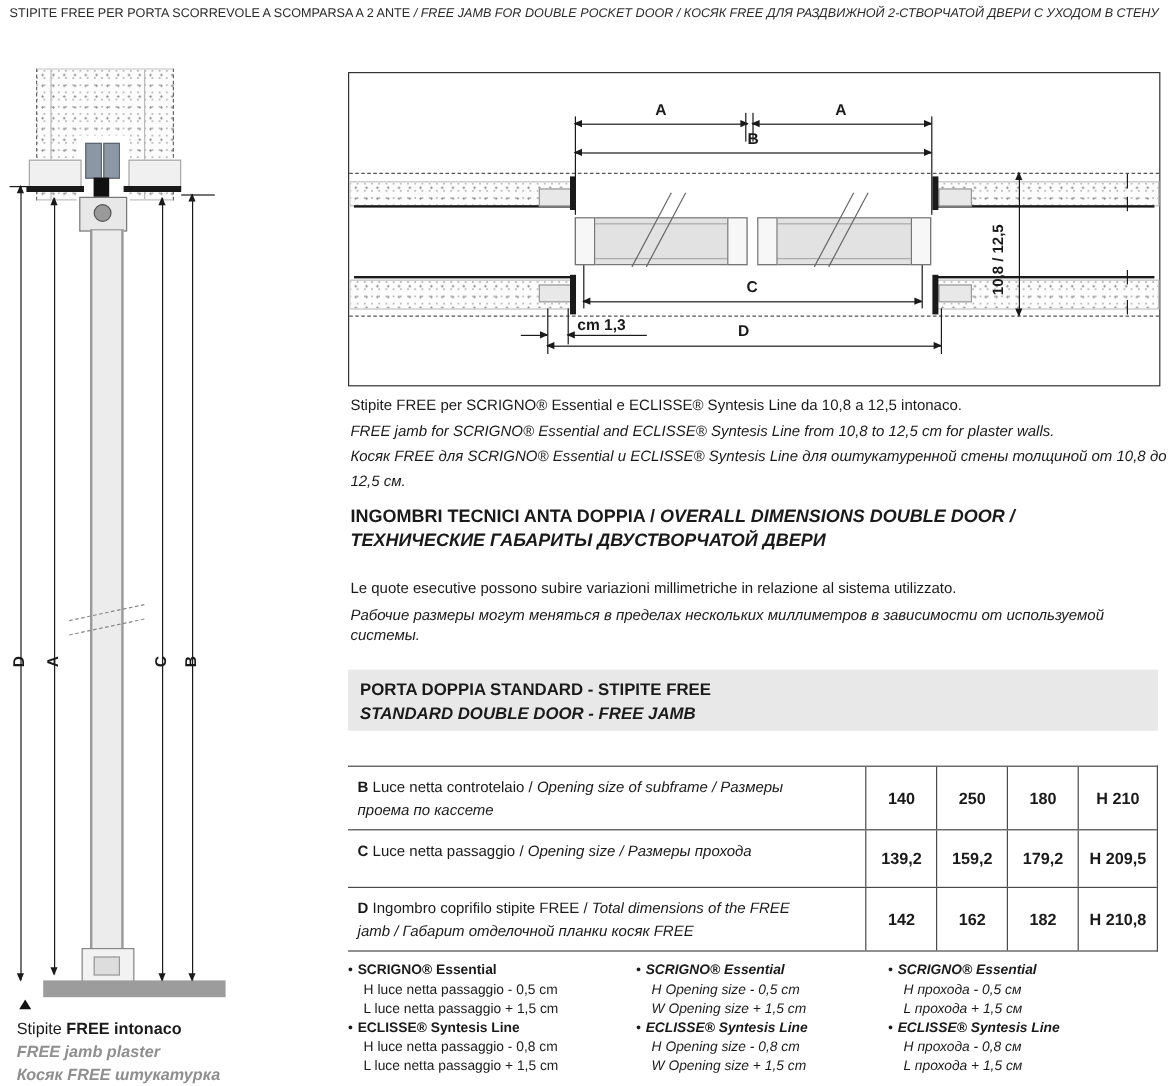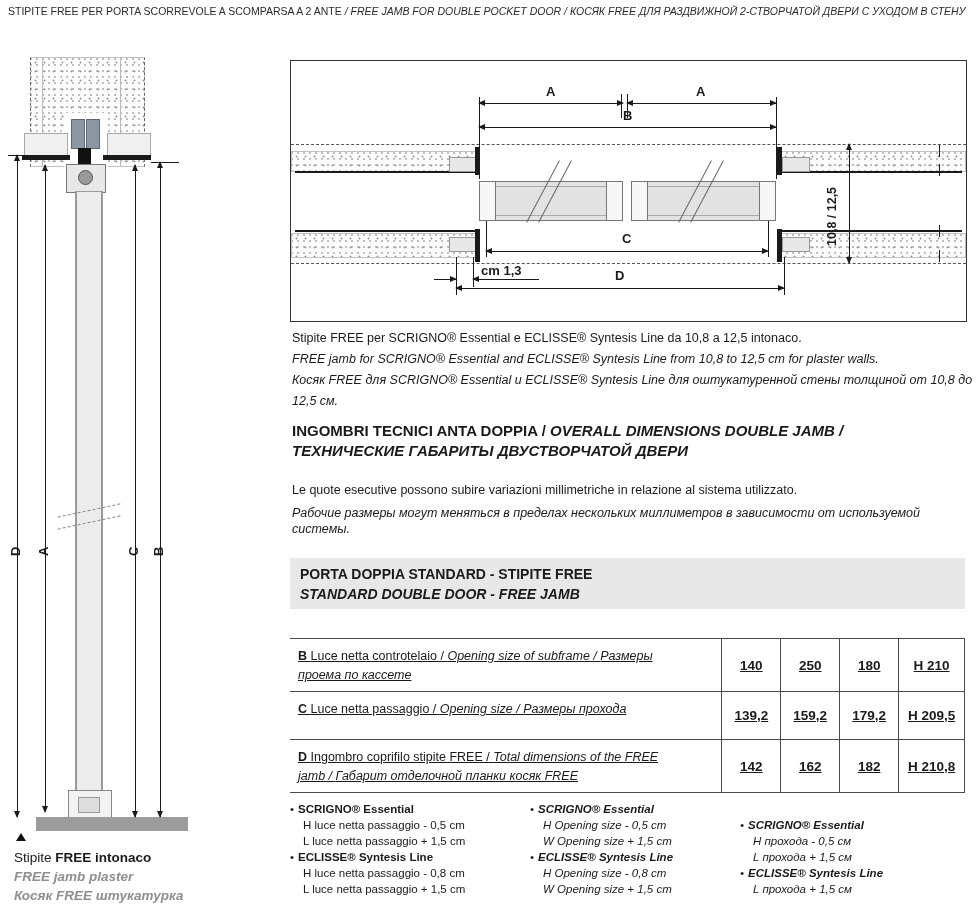--- a/index.html
+++ b/index.html
@@ -39,29 +39,29 @@
   .pdraw{position:absolute;left:290px;top:60px;width:675px;height:260px;border:1px solid #333;box-sizing:content-box;}
 
   
   .pcap{position:absolute;left:292px;top:328px;width:686px;font-size:12.5px;line-height:21px;}
   .heading{position:absolute;left:292px;top:421px;width:585px;font-size:15px;font-weight:700;line-height:20px;}
   .notes{position:absolute;left:292px;top:482px;width:686px;font-size:12.5px;line-height:16px;}
   .notes > div{margin-bottom:7px;}
   .btitle{position:absolute;left:290px;top:558px;width:675px;background:#e8e8e8;box-sizing:border-box;
           padding:6px 10px 5px 10px;font-size:14px;font-weight:700;line-height:20px;}
   .tbl{position:absolute;left:290px;top:638px;width:675px;box-sizing:border-box;
-       border-top:1px solid #4a4a4a;border-bottom:1px solid #4a4a4a;border-right:1px solid #4a4a4a;text-decoration:underline;}
+       border-top:1px solid #4a4a4a;border-bottom:1px solid #4a4a4a;border-right:1px solid #4a4a4a;}
   .trow{display:flex;border-bottom:1px solid #4a4a4a;}
   .trow:last-child{border-bottom:none;}
   .t-label{width:432px;box-sizing:border-box;padding:8px 48px 6px 8px;font-size:12.5px;line-height:19px;}
   .t-val{width:59px;box-sizing:border-box;border-left:1px solid #4a4a4a;display:flex;align-items:center;justify-content:center;
          font-weight:700;font-size:13.5px;}
   .t-val.last{width:66px;}
   .row-b{min-height:52px;}.row-c{min-height:47px;}.row-d{min-height:52px;}
-  .foot{position:absolute;left:290px;top:801px;width:688px;font-size:11.5px;line-height:16px;display:flex;align-items:flex-end;}
+  .foot{position:absolute;left:290px;top:801px;width:688px;font-size:11.5px;line-height:16px;display:flex;}
   .fcol1{width:240px;}.fcol2{width:210px;}.fcol3{width:235px;}
   .fbrand{font-weight:400;}
   .fbullet{display:inline-block;margin-right:4px;}
   .fline{padding-left:13px;}
   .lcap{position:absolute;left:14px;top:848px;width:230px;font-size:13.5px;line-height:19px;}
 </style>
 </head>
 <body>
 
 <div id="page">
@@ -186,21 +186,21 @@
     <div class="vtext" style="left:534px;top:105px;height:80px;font-size:12.5px;">10,8 / 12,5</div>
   </div>
 
   <div class="pcap">
     <div>Stipite FREE per SCRIGNO® Essential e ECLISSE® Syntesis Line da 10,8 a 12,5 intonaco.</div>
     <div class="it">FREE jamb for SCRIGNO® Essential and ECLISSE® Syntesis Line from 10,8 to 12,5 cm for plaster walls.</div>
     <div class="it">Косяк FREE для SCRIGNO® Essential и ECLISSE® Syntesis Line для оштукатуренной стены толщиной от 10,8 до 12,5 см.</div>
   </div>
 
   <div class="heading">
-    <span>INGOMBRI TECNICI ANTA DOPPIA / </span><span class="it">OVERALL DIMENSIONS DOUBLE JAMB / </span><span class="it">ТЕХНИЧЕСКИЕ ГАБАРИТЫ ДВУСТВОРЧАТОЙ ДВЕРИ</span>
+    <span>INGOMBRI TECNICI ANTA DOPPIA / </span><span class="it">OVERALL DIMENSIONS DOUBLE DOOR / </span><span class="it">ТЕХНИЧЕСКИЕ ГАБАРИТЫ ДВУСТВОРЧАТОЙ ДВЕРИ</span>
   </div>
 
   <div class="notes">
     <div>Le quote esecutive possono subire variazioni millimetriche in relazione al sistema utilizzato.</div>
     <div class="it">Рабочие размеры могут меняться в пределах нескольких миллиметров в зависимости от используемой системы.</div>
   </div>
 
   <div class="btitle">
     <div>PORTA DOPPIA STANDARD - STIPITE FREE</div>
     <div class="it">STANDARD DOUBLE DOOR - FREE JAMB</div>
@@ -245,17 +245,18 @@
       <div class="fline">W Opening size + 1,5 cm</div>
       <div class="fbrand"><span class="fbullet">•</span><span class="b">ECLISSE® Syntesis Line</span></div>
       <div class="fline">H Opening size - 0,8 cm</div>
       <div class="fline">W Opening size + 1,5 cm</div>
     </div>
     <div class="fcol3 it">
       <div class="fbrand"><span class="fbullet">•</span><span class="b">SCRIGNO® Essential</span></div>
       <div class="fline">H прохода - 0,5 см</div>
       <div class="fline">L прохода + 1,5 см</div>
       <div class="fbrand"><span class="fbullet">•</span><span class="b">ECLISSE® Syntesis Line</span></div>
+      <div class="fline">H прохода - 0,8 см</div>
       <div class="fline">L прохода + 1,5 см</div>
     </div>
   </div>
 
 </div>
 
 </body></html>

